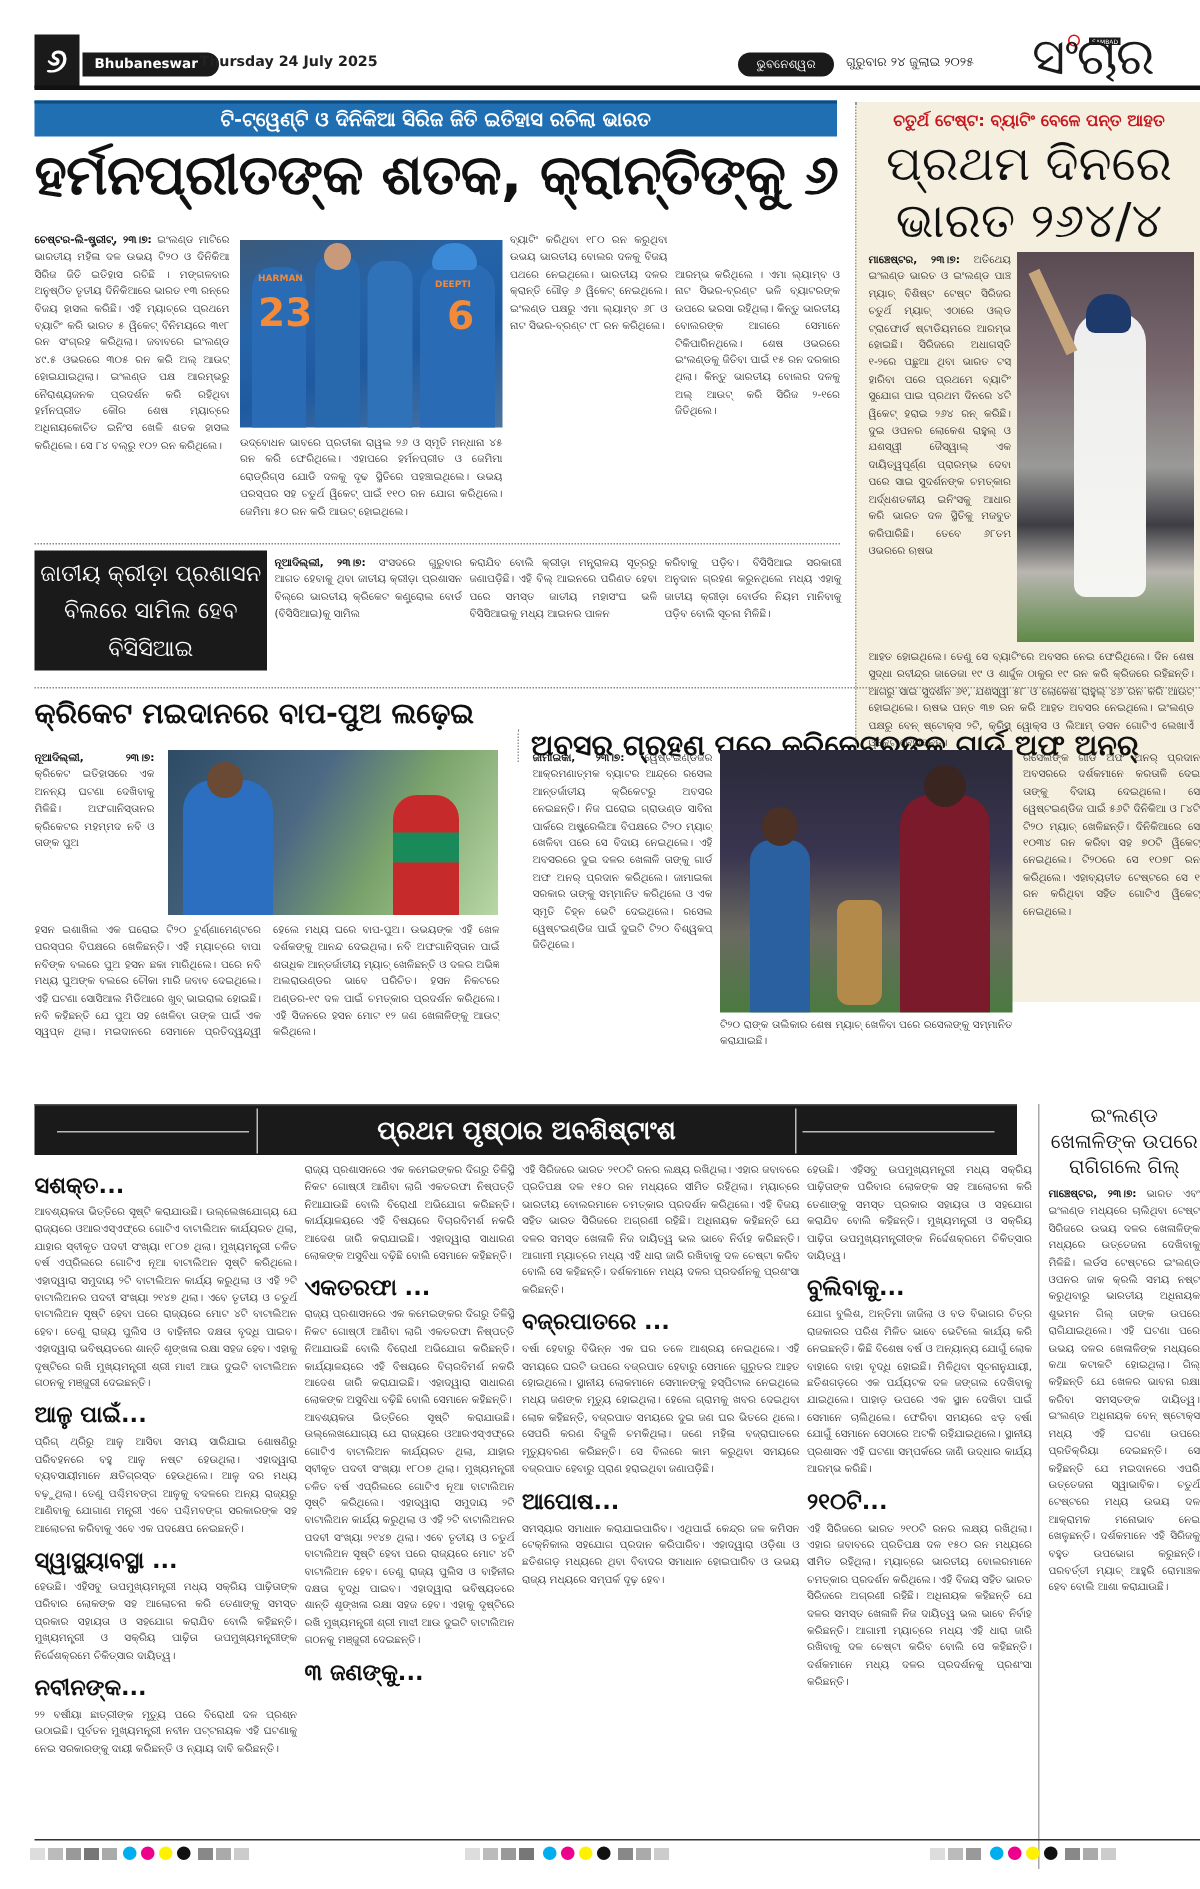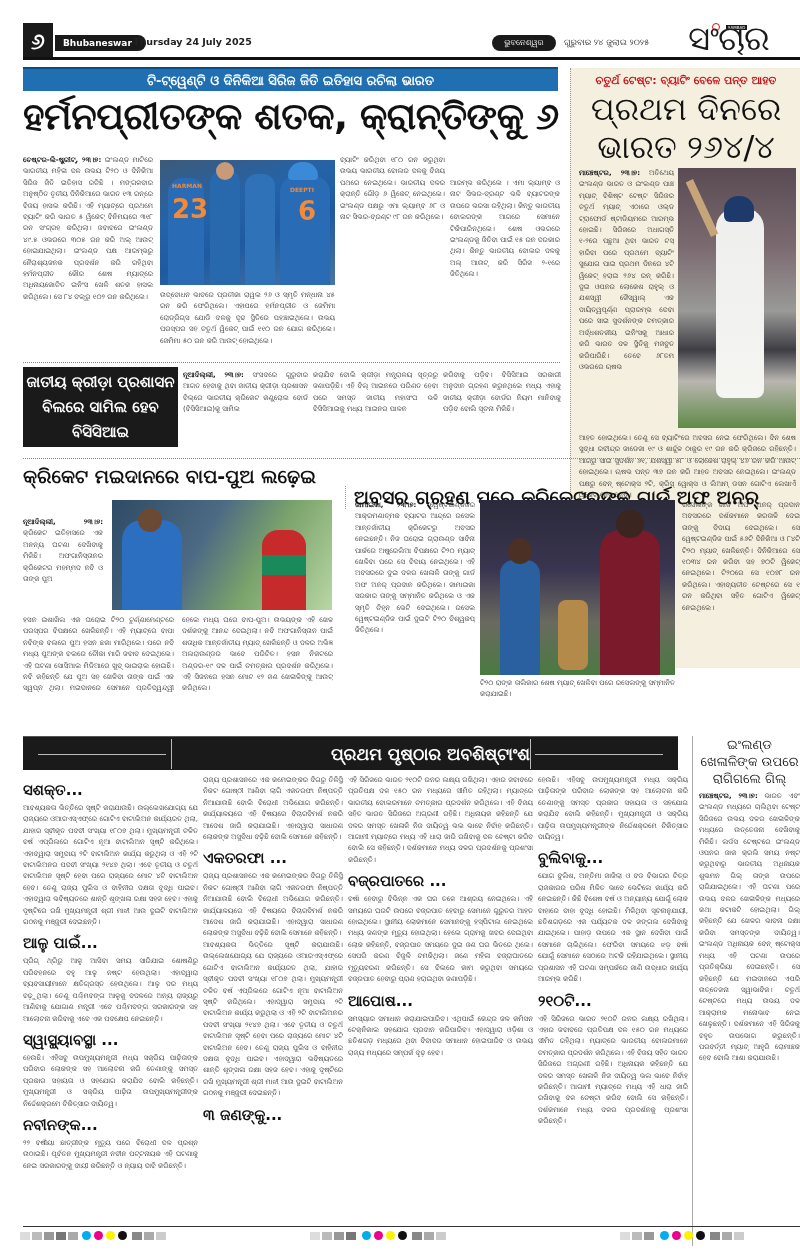--- a/index.html
+++ b/index.html
@@ -34,40 +34,40 @@
   .test-kicker { position: absolute; left: 0; top: 6px; width: 230px; text-align: center; font-size: 11px; font-weight: bold; color: #c8161d; }
   .test-headline { position: absolute; left: 0; top: 22px; width: 230px; text-align: center; font-size: 32px; line-height: 38px; color: #111; }
   .test-col { position: absolute; left: 8px; top: 100px; width: 95px; height: 280px; }
   .test-photo { position: absolute; left: 107px; top: 100px; width: 118px; height: 260px; background: linear-gradient(180deg, #5a4a52 0%, #7a6a70 30%, #9a9a98 55%, #3d3d44 70%, #b9b6b0 82%, #5f8a48 100%); overflow: hidden; }
   .batsman { position: absolute; left: 38px; top: 40px; width: 48px; height: 190px; background: linear-gradient(180deg, #eee 0%, #f5f5f2 100%); border-radius: 20px 20px 8px 8px; }
   .helmet { position: absolute; left: 46px; top: 28px; width: 30px; height: 26px; background: #1d3a6b; border-radius: 14px 14px 6px 6px; }
   .test-bottom { position: absolute; left: 8px; top: 365px; width: 217px; height: 240px; }
 
   .sep-dotted { position: absolute; left: 23px; height: 0; border-top: 1px dotted #888; }
 
-  .promo-box { position: absolute; left: 23px; top: 367px; width: 155px; height: 80px; background: #1a1a1a; color: #fff; font-size: 15px; font-weight: bold; text-align: center; line-height: 25px; padding-top: 3px; }
+  .promo-box { position: absolute; left: 23px; top: 367px; width: 155px; height: 80px; background: #1a1a1a; color: #fff; font-size: 15px; font-weight: normal; text-align: center; line-height: 25px; padding-top: 3px; }
   .promo-col1 { position: absolute; left: 183px; top: 370px; width: 125px; height: 78px; }
   .promo-col2 { position: absolute; left: 313px; top: 370px; width: 125px; height: 78px; }
   .promo-col3 { position: absolute; left: 443px; top: 370px; width: 118px; height: 78px; }
 
   .h-family { position: absolute; left: 23px; top: 465px; width: 320px; font-size: 19px; font-weight: bold; color: #111; white-space: nowrap; }
-  .fam-col { position: absolute; left: 23px; top: 517px; width: 80px; height: 85px; }
+  .fam-col { position: absolute; left: 23px; top: 500px; width: 80px; height: 85px; }
   .fam-photo { position: absolute; left: 112px; top: 500px; width: 220px; height: 110px; background: linear-gradient(120deg, #2e4b66 0%, #4d6a84 40%, #7aa26b 65%, #b8d7a4 100%); overflow: hidden; }
   .fam-text { position: absolute; left: 23px; top: 615px; width: 310px; height: 110px; column-count: 2; column-gap: 8px; }
 
   .h-retire { position: absolute; left: 345px; top: 467px; width: 455px; font-size: 19px; font-weight: bold; color: #111; white-space: nowrap; border-left: 1px dotted #999; padding-left: 8px; margin-top: 19px; }
   .ret-col1 { position: absolute; left: 355px; top: 500px; width: 120px; height: 225px; }
   .ret-photo { position: absolute; left: 480px; top: 500px; width: 195px; height: 175px; background: linear-gradient(180deg, #2a2a3a 0%, #3a3550 40%, #6a6a60 70%, #4a7a40 100%); overflow: hidden; }
   .ret-caption { position: absolute; left: 480px; top: 678px; width: 195px; height: 25px; }
   .ret-col3 { position: absolute; left: 682px; top: 500px; width: 118px; height: 225px; }
 
   .cont-banner { position: absolute; left: 23px; top: 736px; width: 655px; height: 34px; background: #1a1a1a; border-top: 1px solid #555; }
   .cont-banner .rule-l { position: absolute; left: 15px; top: 17px; width: 128px; height: 1px; background: #bbb; }
   .cont-banner .rule-r { position: absolute; right: 15px; top: 17px; width: 128px; height: 1px; background: #bbb; }
-  .cont-banner .title { position: absolute; left: 148px; top: 2px; width: 360px; height: 30px; border-left: 1px solid #bbb; border-right: 1px solid #bbb; color: #fff; font-size: 17px; font-weight: bold; text-align: right; line-height: 30px; }
+  .cont-banner .title { position: absolute; left: 148px; top: 2px; width: 360px; height: 30px; border-left: 1px solid #bbb; border-right: 1px solid #bbb; color: #fff; font-size: 17px; font-weight: bold; text-align: center; line-height: 30px; }
 
   .cont-col { position: absolute; top: 775px; height: 470px; overflow: hidden; }
   .cont-col.c1 { left: 23px; width: 175px; }
   .cont-col.c2 { left: 203px; width: 140px; }
   .cont-col.c3 { left: 348px; width: 185px; }
   .cont-col.c4 { left: 538px; width: 150px; }
   .sec-head { font-size: 15px; font-weight: bold; color: #111; margin: 6px 0 4px; line-height: 18px; }
 
   .gill-box { position: absolute; left: 692px; top: 736px; width: 108px; height: 510px; border-left: 1px solid #aaa; padding-left: 6px; }
   .gill-head { font-size: 13px; text-align: center; line-height: 17px; color: #111; margin-bottom: 4px; }

